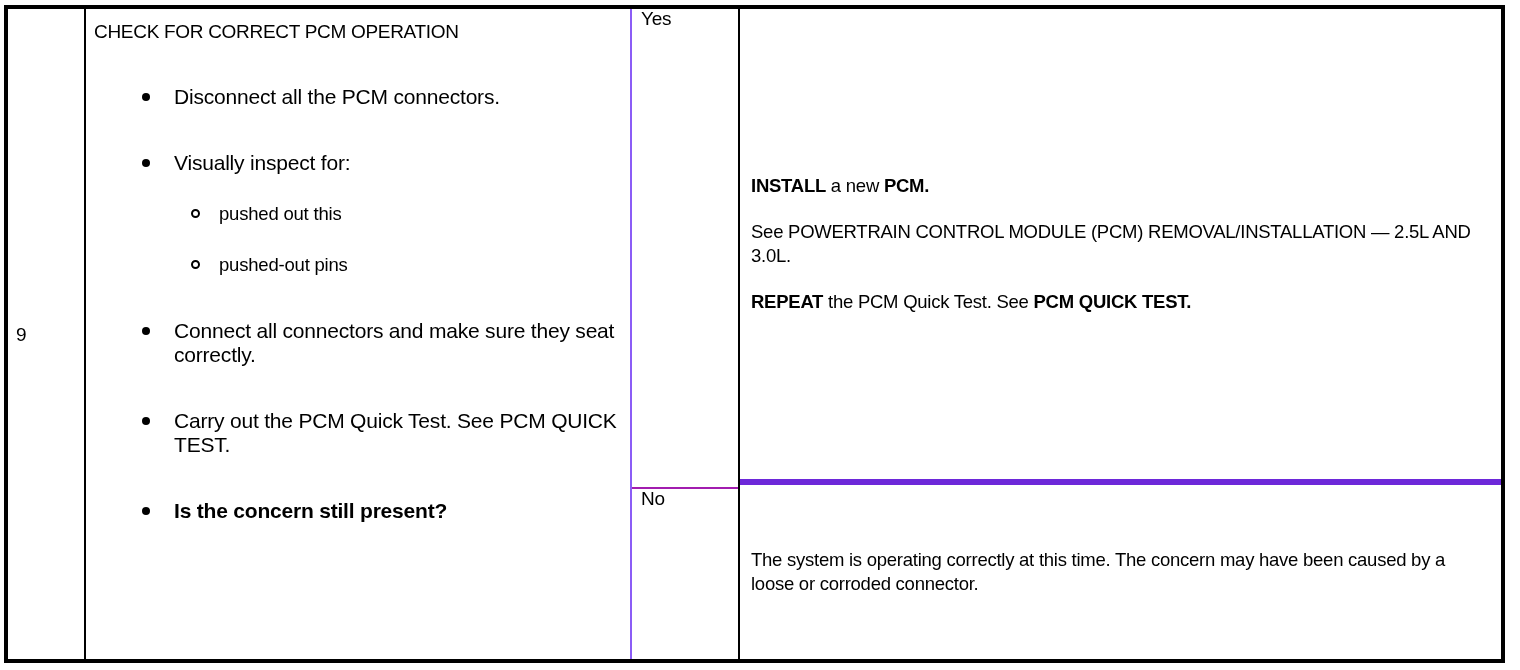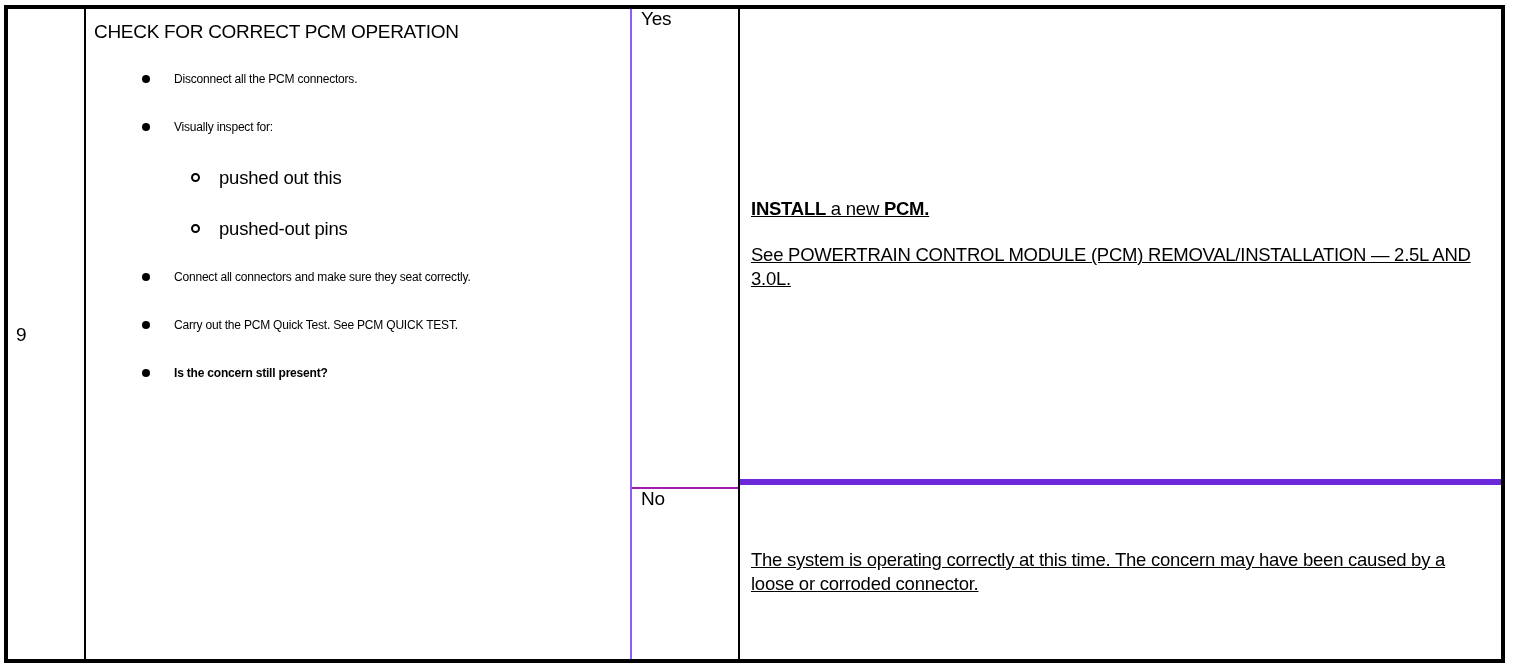--- a/index.html
+++ b/index.html
@@ -104,22 +104,22 @@
   }
 
   ul.bullets {
     list-style: none;
     margin: 0;
     padding: 0;
   }
   ul.bullets > li {
     position: relative;
     padding-left: 80px;
-    margin-top: 24px;
-    font-size: 12px;
+    margin-top: 42px;
+    font-size: 21px;
     line-height: 24px;
     letter-spacing: -0.2px;
     max-width: 452px;
   }
   ul.bullets > li.bold { font-weight: bold; }
   ul.bullets > li::before {
     content: "";
     position: absolute;
     left: 48px;
     top: 8px;
@@ -153,21 +153,20 @@
     border: 2.5px solid #000000;
     background: #ffffff;
     box-sizing: content-box;
   }
 
   .res-para {
     font-size: 18.5px;
     line-height: 24px;
     letter-spacing: -0.25px;
     margin: 0 0 22px 0;
-    text-decoration: underline;
   }
   .res-para:last-child { margin-bottom: 0; }
   .b { font-weight: bold; }
 </style>
 </head>
 <body>
 
 <div id="diag-table">
   <div class="grid">
 
@@ -206,20 +205,21 @@
       </div>
     </div>
 
     <div class="col-result">
 
       <div class="res-cell">
         <p class="res-para"><span class="b">INSTALL</span><span> a new </span><span class="b">PCM.</span></p>
 
         <p class="res-para">See POWERTRAIN CONTROL MODULE (PCM) REMOVAL/INSTALLATION — 2.5L AND 3.0L.</p>
 
+        <p class="res-para"><span class="b">REPEAT</span><span> the PCM Quick Test. See </span><span class="b">PCM QUICK TEST.</span></p>
       </div>
 
       <div class="res-cell second">
         <p class="res-para">The system is operating correctly at this time. The concern may have been caused by a loose or corroded connector.</p>
       </div>
 
     </div>
 
   </div>
 </div>

